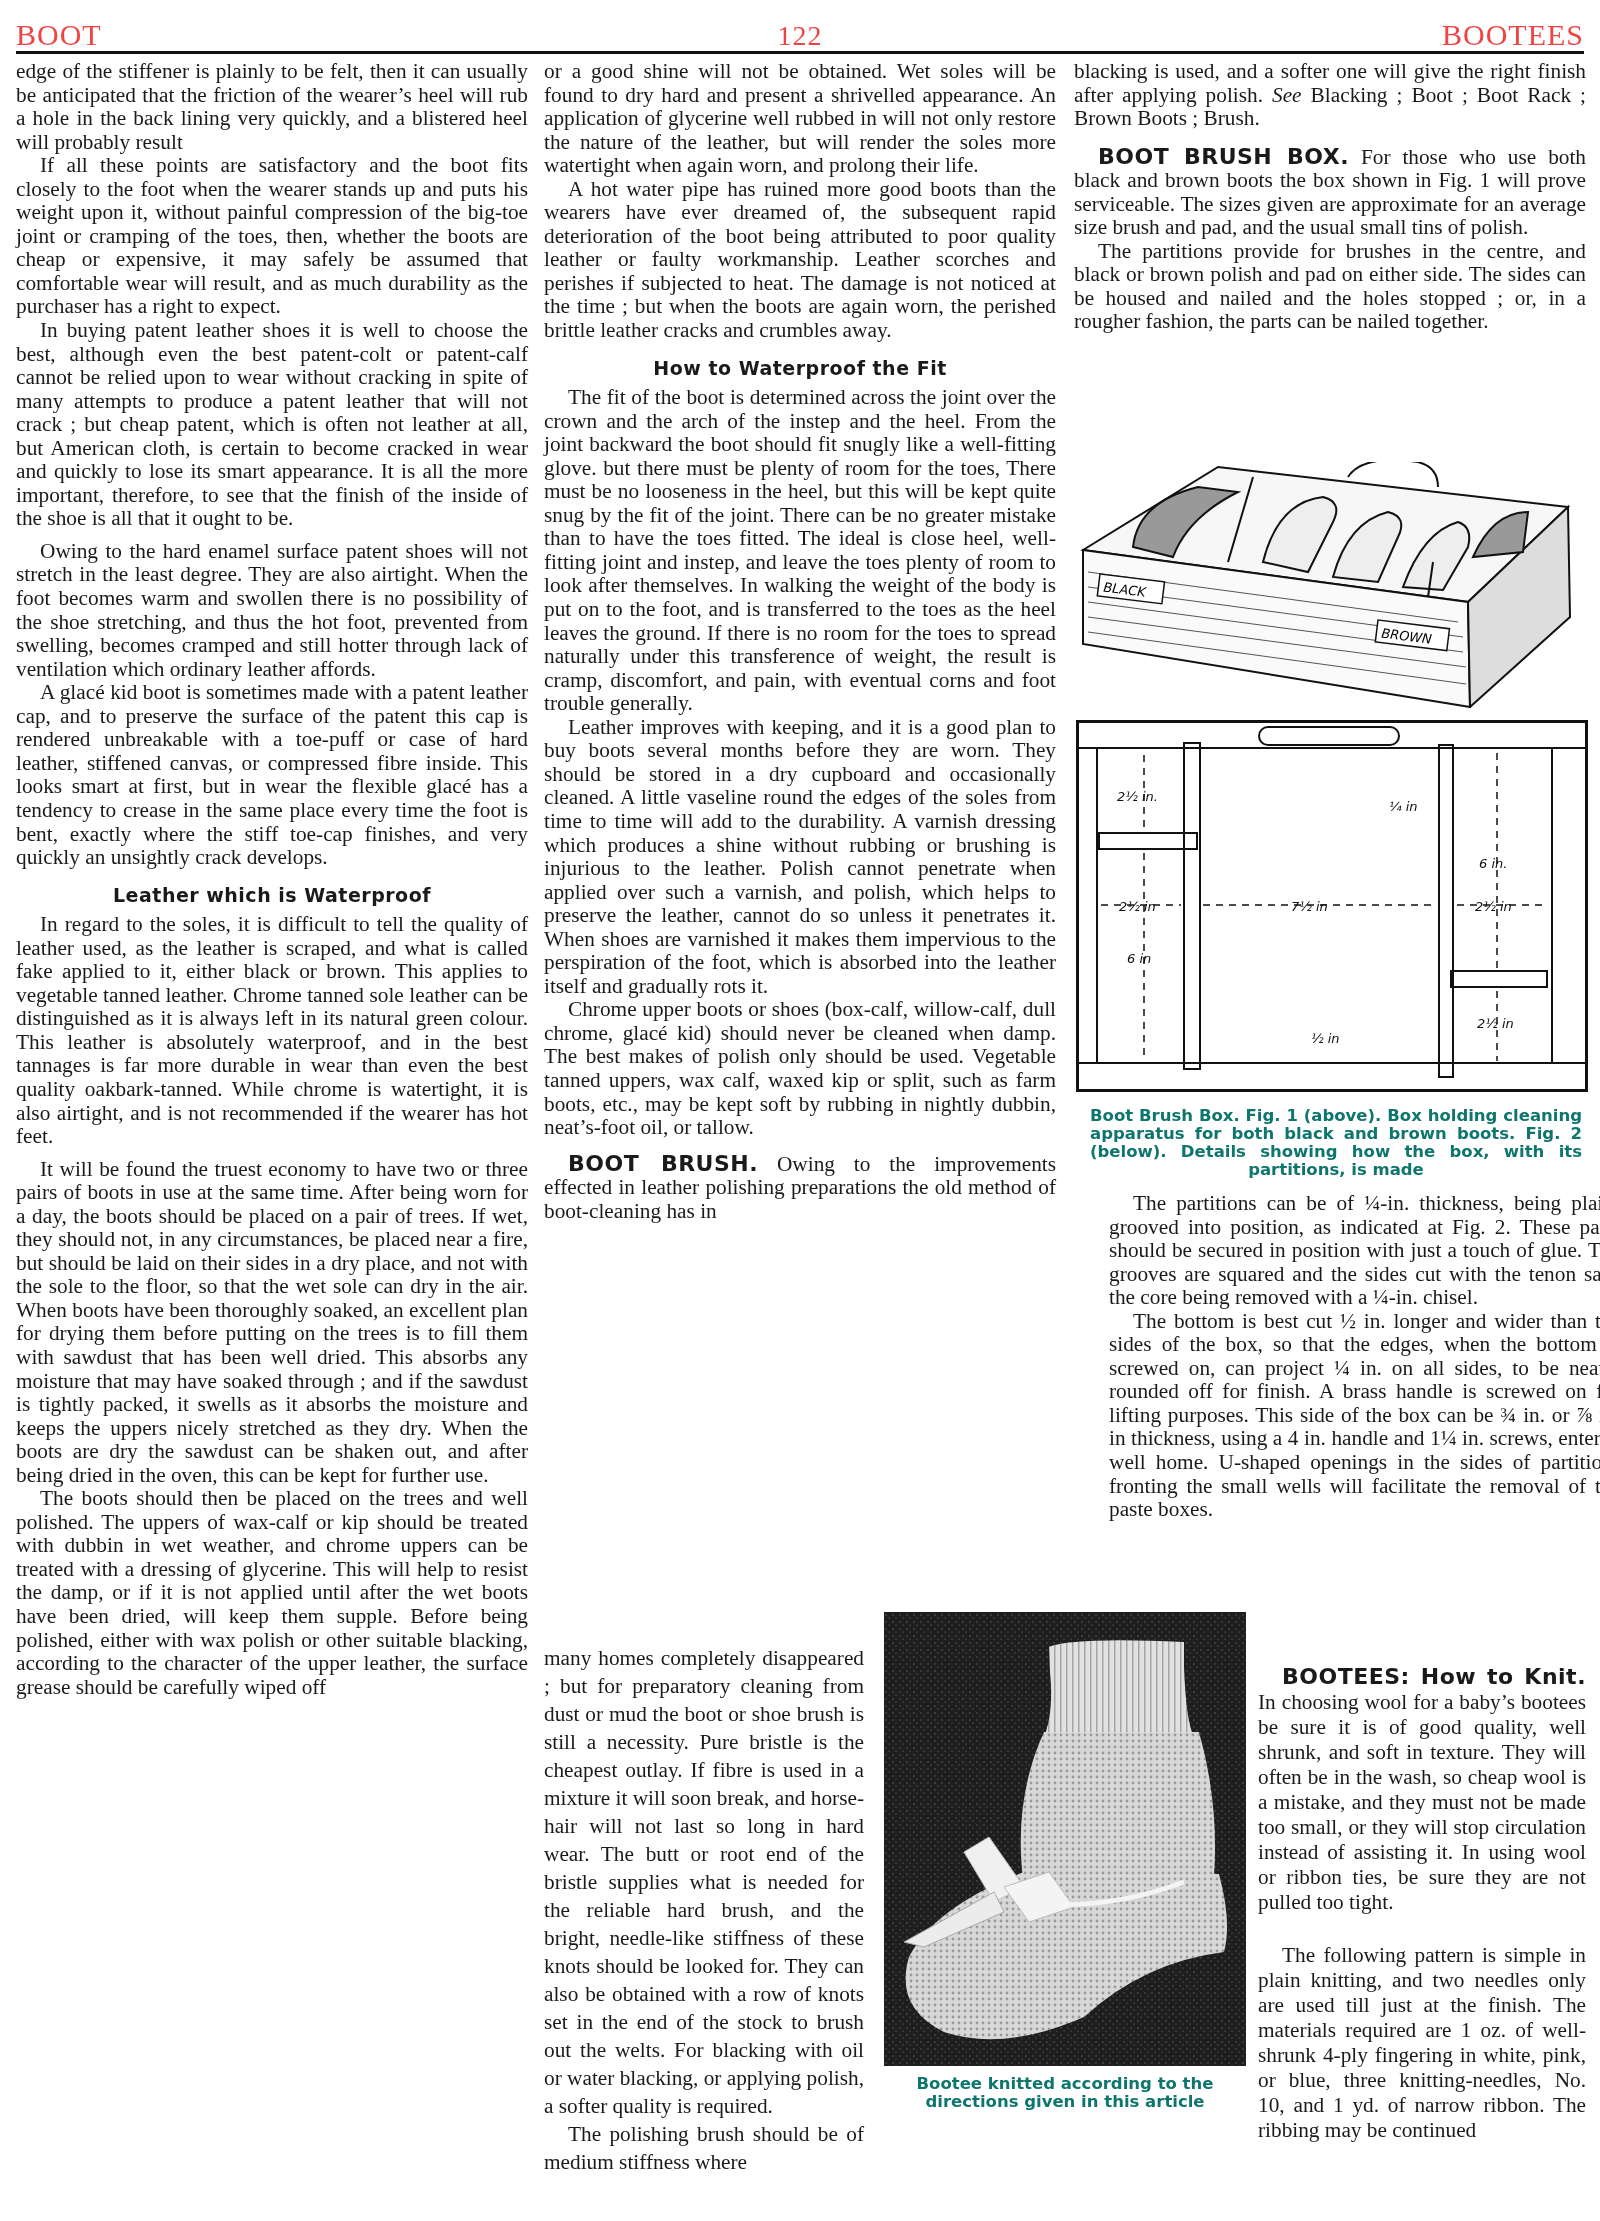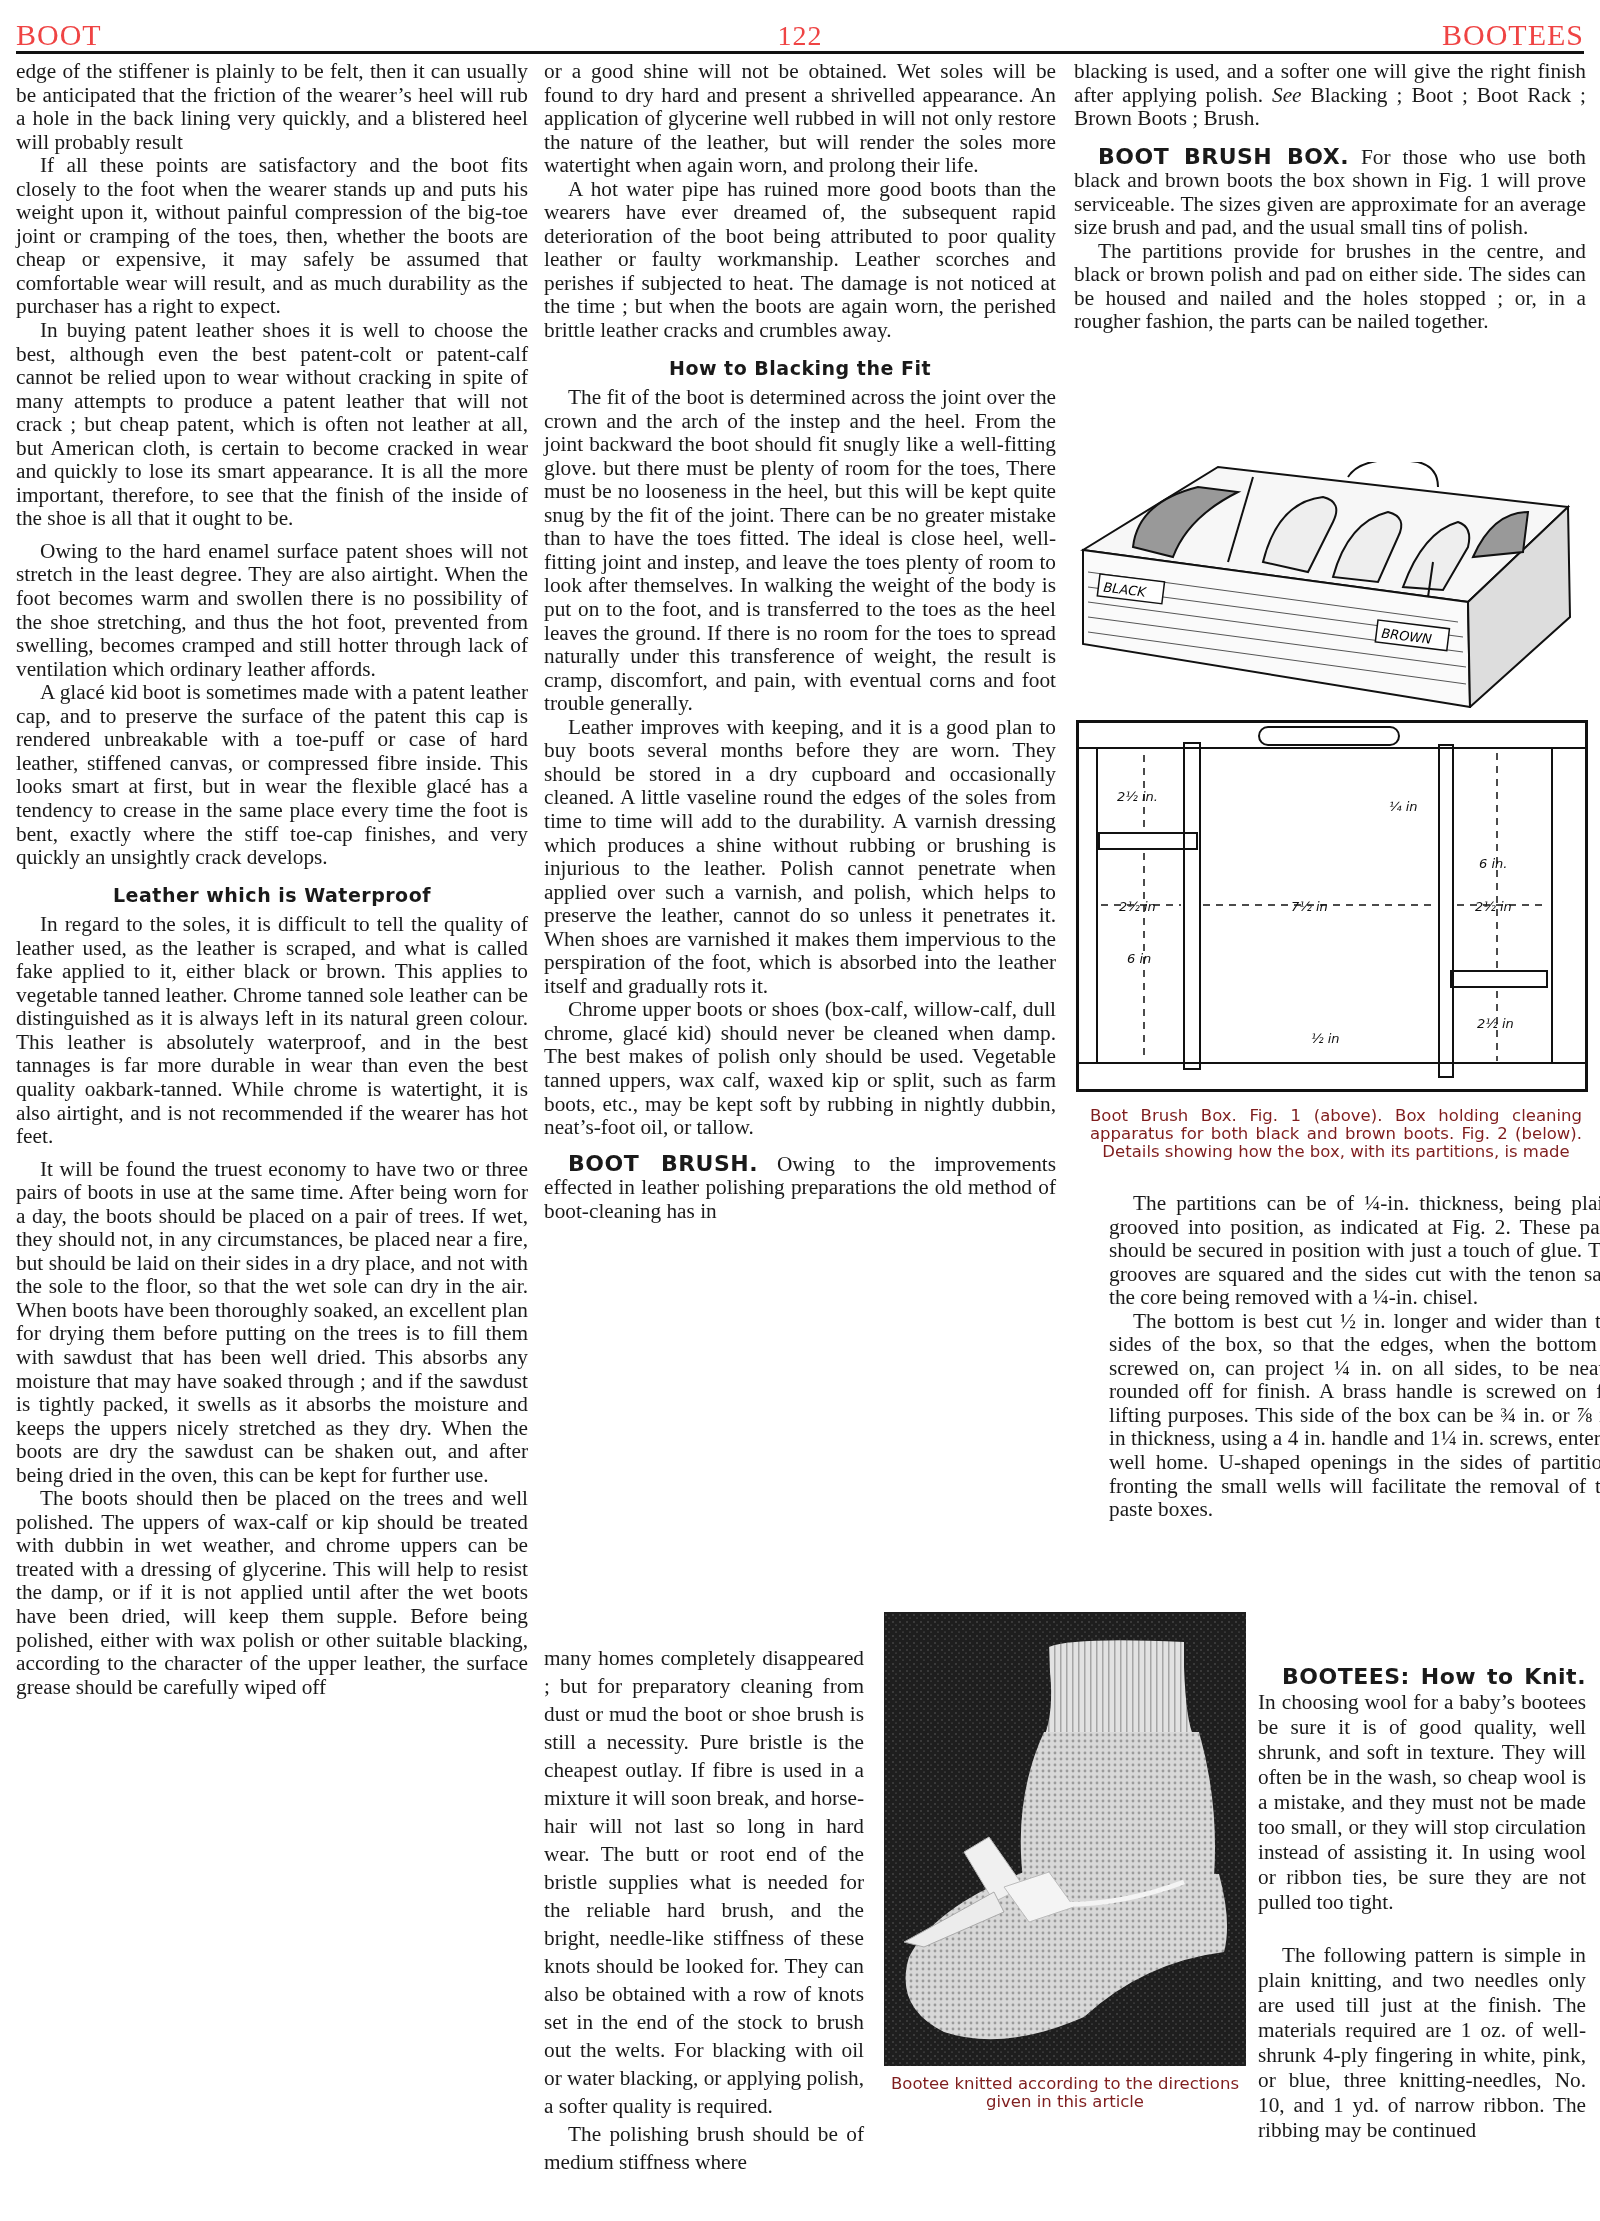--- a/index.html
+++ b/index.html
@@ -20,21 +20,21 @@
 
   p { margin: 0; }
   p.indent { text-indent: 24px; }
   p.gap { margin-top: 9px; }
   .subhead { font-family: "DejaVu Sans", "Liberation Sans", sans-serif; font-weight: bold; font-size: 19px; text-align: center; margin: 14px 0 6px 0; letter-spacing: 0.5px; }
   .entry-head { font-family: "DejaVu Sans", "Liberation Sans", sans-serif; font-weight: bold; font-size: 22px; letter-spacing: 0.5px; }
   .see { font-style: italic; }
 
   .fig1 { position: absolute; left: 1078px; top: 462px; width: 508px; height: 246px; }
   .fig2 { position: absolute; left: 1076px; top: 720px; width: 512px; height: 372px; border: 3px solid #111; background: #fff; }
-  .fig-caption { position: absolute; font-family: "DejaVu Sans", "Liberation Sans", sans-serif; font-weight: normal; font-size: 16.5px; line-height: 18px; text-align: center; color: #7f1d1d; }
+  .fig-caption { position: absolute; font-family: "DejaVu Sans", "Liberation Sans", sans-serif; font-weight: bold; font-size: 16.5px; line-height: 18px; text-align: center; color: #0f766e; }
   .fig2-caption { left: 1090px; top: 1107px; width: 492px; text-align: justify; text-align-last: center; }
 
   .photo { position: absolute; left: 884px; top: 1612px; width: 362px; height: 454px; background: #1c1c1c; overflow: hidden; }
   .photo-caption { left: 880px; top: 2075px; width: 370px; }
 
   .brush-wrap { position: absolute; left: 544px; top: 1644px; width: 320px; font-size: 21.3px; line-height: 28px; text-align: justify; }
   .bootees-wrap { position: absolute; left: 1258px; top: 1664px; width: 328px; font-size: 21.3px; line-height: 25px; text-align: justify; }
 </style>
 </head>
 <body>
@@ -54,21 +54,21 @@
   <p class="indent">A glacé kid boot is sometimes made with a patent leather cap, and to preserve the surface of the patent this cap is rendered unbreakable with a toe-puff or case of hard leather, stiffened canvas, or compressed fibre inside. This looks smart at first, but in wear the flexible glacé has a tendency to crease in the same place every time the foot is bent, exactly where the stiff toe-cap finishes, and very quickly an unsightly crack develops.</p>
   <div class="subhead">Leather which is Waterproof</div>
   <p class="indent">In regard to the soles, it is difficult to tell the quality of leather used, as the leather is scraped, and what is called fake applied to it, either black or brown. This applies to vegetable tanned leather. Chrome tanned sole leather can be distinguished as it is always left in its natural green colour. This leather is absolutely waterproof, and in the best tannages is far more durable in wear than even the best quality oakbark-tanned. While chrome is watertight, it is also airtight, and is not recommended if the wearer has hot feet.</p>
   <p class="indent gap">It will be found the truest economy to have two or three pairs of boots in use at the same time. After being worn for a day, the boots should be placed on a pair of trees. If wet, they should not, in any circumstances, be placed near a fire, but should be laid on their sides in a dry place, and not with the sole to the floor, so that the wet sole can dry in the air. When boots have been thoroughly soaked, an ex­cellent plan for drying them before putting on the trees is to fill them with sawdust that has been well dried. This absorbs any moisture that may have soaked through ; and if the sawdust is tightly packed, it swells as it absorbs the moisture and keeps the uppers nicely stretched as they dry. When the boots are dry the sawdust can be shaken out, and after being dried in the oven, this can be kept for further use.</p>
   <p class="indent">The boots should then be placed on the trees and well polished. The uppers of wax-calf or kip should be treated with dubbin in wet weather, and chrome uppers can be treated with a dressing of glycerine. This will help to resist the damp, or if it is not applied until after the wet boots have been dried, will keep them supple. Before being polished, either with wax polish or other suitable blacking, according to the character of the upper leather, the surface grease should be carefully wiped off</p>
 </div>
 
 <div class="col col-mid">
   <p>or a good shine will not be obtained. Wet soles will be found to dry hard and present a shrivelled appearance. An application of glycerine well rubbed in will not only restore the nature of the leather, but will render the soles more watertight when again worn, and prolong their life.</p>
   <p class="indent">A hot water pipe has ruined more good boots than the wearers have ever dreamed of, the subsequent rapid deterioration of the boot being attributed to poor quality leather or faulty workmanship. Leather scorches and perishes if subjected to heat. The damage is not noticed at the time ; but when the boots are again worn, the perished brittle leather cracks and crumbles away.</p>
-  <div class="subhead">How to Blacking the Fit</div>
+  <div class="subhead">How to Waterproof the Fit</div>
   <p class="indent">The fit of the boot is determined across the joint over the crown and the arch of the instep and the heel. From the joint backward the boot should fit snugly like a well-fitting glove. but there must be plenty of room for the toes, There must be no looseness in the heel, but this will be kept quite snug by the fit of the joint. There can be no greater mistake than to have the toes fitted. The ideal is close heel, well-fitting joint and instep, and leave the toes plenty of room to look after themselves. In walking the weight of the body is put on to the foot, and is transferred to the toes as the heel leaves the ground. If there is no room for the toes to spread naturally under this transference of weight, the result is cramp, discomfort, and pain, with eventual corns and foot trouble generally.</p>
   <p class="indent">Leather improves with keeping, and it is a good plan to buy boots several months before they are worn. They should be stored in a dry cupboard and occasionally cleaned. A little vaseline round the edges of the soles from time to time will add to the durability. A varnish dressing which produces a shine without rubbing or brushing is injurious to the leather. Polish cannot penetrate when applied over such a varnish, and polish, which helps to preserve the leather, cannot do so unless it penetrates it. When shoes are varnished it makes them impervious to the perspiration of the foot, which is absorbed into the leather itself and gradually rots it.</p>
   <p class="indent">Chrome upper boots or shoes (box-calf, willow-calf, dull chrome, glacé kid) should never be cleaned when damp. The best makes of polish only should be used. Vege­table tanned uppers, wax calf, waxed kip or split, such as farm boots, etc., may be kept soft by rubbing in nightly dubbin, neat’s-foot oil, or tallow.</p>
   <p class="indent gap" style="margin-top:12px;">
     <span class="entry-head">BOOT BRUSH.</span>
     <span>Owing to the improve­ments effected in leather polishing prepara­tions the old method of boot-cleaning has in</span>
   </p>
 </div>
 
 <div class="brush-wrap">

